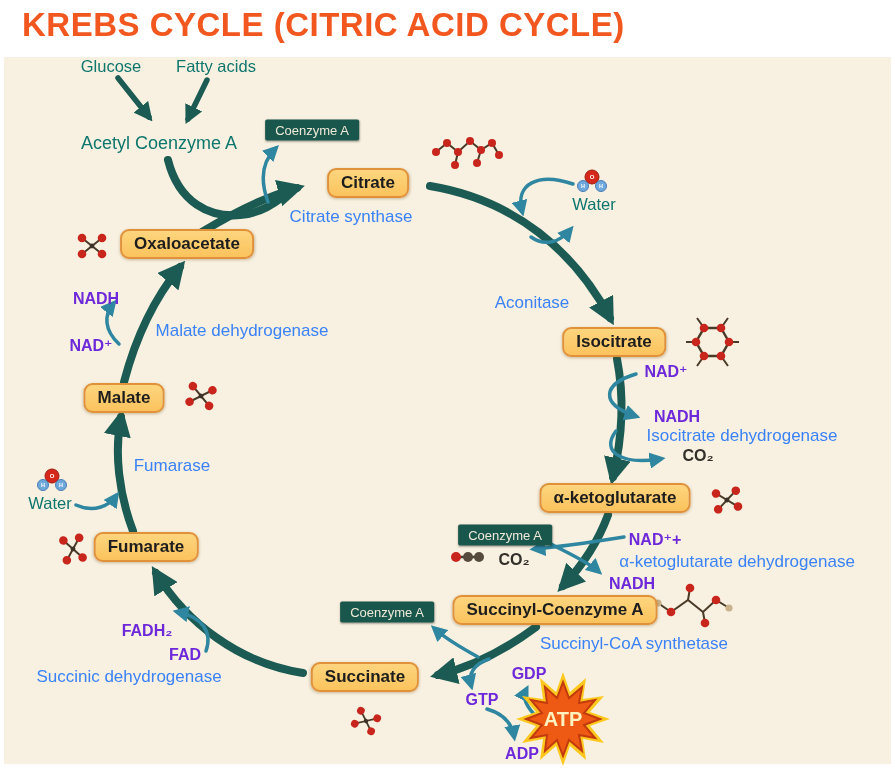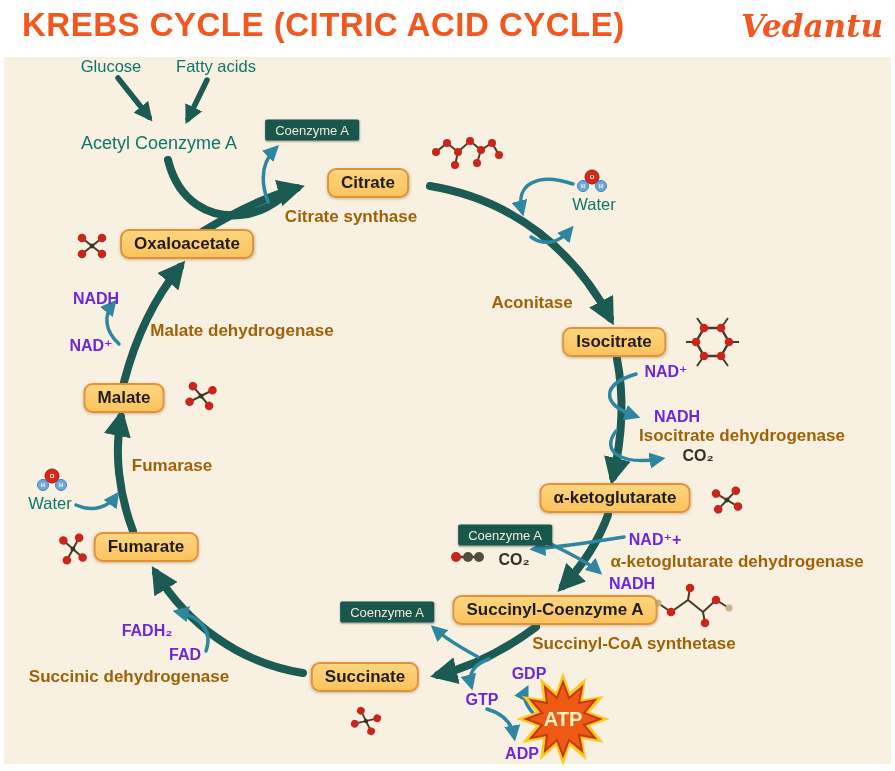--- a/index.html
+++ b/index.html
@@ -8,37 +8,36 @@
   .header{position:absolute;left:0;top:0;width:895px;height:69px;background:#ffffff;}
   .title{position:absolute;left:22px;top:6px;font-size:33px;font-weight:800;letter-spacing:.5px;
          color:#F2571F;white-space:nowrap;}
   .brand{position:absolute;right:12px;top:8px;font-size:31px;font-weight:bold;font-style:italic;
          color:#F2571F;font-family:"DejaVu Serif","Liberation Serif",serif;}
   .canvas{position:absolute;left:4px;top:57px;width:887px;height:707px;background:#F8F1E1;}
   svg.layer{position:absolute;left:0;top:0;z-index:2;}
   .lbl{position:absolute;transform:translate(-50%,-50%);white-space:nowrap;z-index:3;}
   .dark{color:#0f766e;font-size:16.5px;}
   .big{font-size:18px;}
-  .enzyme{color:#a16207;font-weight:bold;font-size:17px;}
+  .enzyme{color:#3b82f6;font-weight:normal;font-size:17px;}
   .cofactor{color:#6d28d9;font-weight:bold;font-size:16px;}
   .metabolite{background:linear-gradient(#FDD57E,#FBC35D);border:2px solid #E0913A;border-radius:9px;
               padding:3px 12px;font-size:17px;font-weight:bold;color:#1d1d1d;
               box-shadow:0 1px 3px rgba(120,80,20,.35);}
   .coatag{background:#19564C;color:#EFE9D8;font-size:13px;padding:3px 10px;border-radius:2px;
           box-shadow:0 1px 2px rgba(0,0,0,.3);}
   .atp-label{color:#FFF2C0;font-weight:bold;font-size:20px;z-index:4;}
   .co2{font-size:16px;font-weight:bold;color:#33302a;}
 </style>
 </head>
 <body>
 
 <div class="page">
   <div class="header">
     <div class="title">KREBS CYCLE (CITRIC ACID CYCLE)</div>
-    <div class="brand">Vedantu</div>
   </div>
 
   <div class="canvas"></div>
 
   <svg class="layer" width="895" height="771" viewBox="0 0 895 771">
     <defs>
       <marker id="tealArrow" viewBox="0 0 10 10" refX="7" refY="5" markerWidth="3.4" markerHeight="3.4" orient="auto-start-reverse">
         <path d="M0,0 L10,5 L0,10 z" fill="#1B5B53"></path>
       </marker>
       <marker id="blueArrow" viewBox="0 0 10 10" refX="6.5" refY="5" markerWidth="4.6" markerHeight="4.6" orient="auto-start-reverse">

